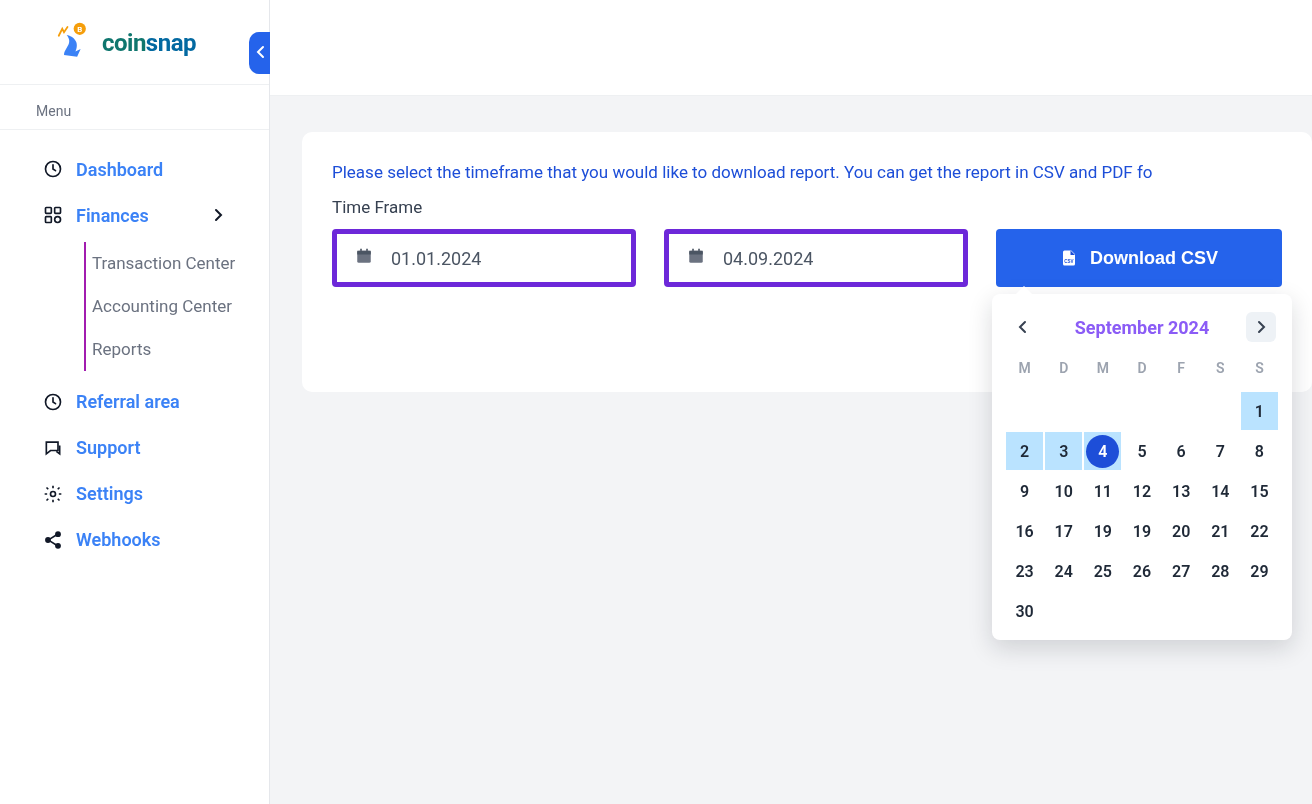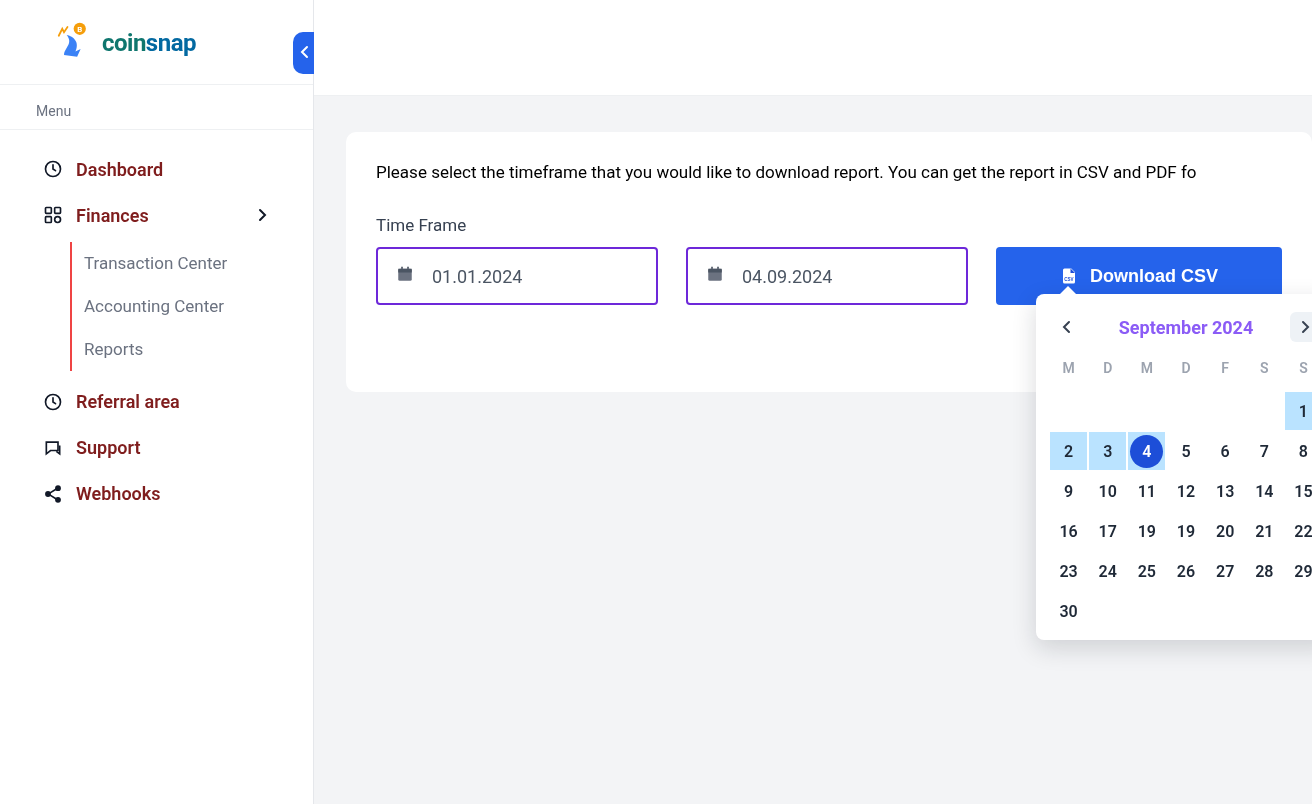--- a/index.html
+++ b/index.html
@@ -57,41 +57,41 @@
       padding: 18px 36px 10px 36px;
       border-bottom: 1px solid #eef0f2;
       margin: 0 0 10px 0;
     }
     .nav { padding: 6px 20px 0 36px; }
     .nav-item {
       display: flex;
       align-items: center;
       padding: 12px 6px;
       font-size: 18px;
-      color: #7f1d1d;
+      color: #3b82f6;
       cursor: pointer;
       font-weight: 600;
     }
     .nav-item .nav-icon {
       width: 22px;
       height: 22px;
       margin-right: 12px;
       display: inline-flex;
       align-items: center;
       justify-content: center;
       color: #111827;
     }
     .nav-item .chev {
       margin-left: auto;
       margin-right: 20px;
     }
     .subnav {
-      margin-left: 34px;
-      border-left: 2px solid #ef4444;
-      padding-left: 12px;
+      margin-left: 48px;
+      border-left: 2px solid #a21caf;
+      padding-left: 6px;
       margin-top: 4px;
       margin-bottom: 8px;
     }
     .subnav-item {
       font-size: 17px;
       color: #6b7280;
       padding: 10px 0;
       cursor: pointer;
       line-height: 1.35;
       max-width: 160px;
@@ -118,38 +118,38 @@
       min-height: 260px;
     }
     .page-title {
       font-size: 24px;
       font-weight: 600;
       color: #374151;
       margin-bottom: 24px;
     }
     .desc {
       font-size: 17px;
-      color: #000000;
-      margin-bottom: 33px;
+      color: #1d4ed8;
+      margin-bottom: 15px;
       white-space: nowrap;
     }
     .field-label {
       font-size: 17px;
       color: #374151;
       margin-bottom: 12px;
       display: block;
     }
     .controls { display: flex; gap: 28px; align-items: center; }
     .date-input {
       display: flex;
       align-items: center;
-      border: 2px solid #6d28d9;
+      border: 5px solid #6d28d9;
       border-radius: 4px;
       height: 58px;
-      width: 282px;
+      width: 304px;
       padding: 8px 18px;
       background: #fff;
       color: #4b5563;
       font-size: 18px;
       cursor: pointer;
     }
     .date-input .cal-icon { margin-right: 18px; color: #6b7280; }
     .download-btn {
       height: 58px;
       width: 286px;
@@ -320,20 +320,29 @@
       <div class="nav-item">
         <span class="nav-icon">
           <svg width="20" height="20" viewBox="0 0 24 24" stroke="#111827" stroke-width="2" fill="none">
               <path d="M4 5h14v10H9l-5 4V5z"></path>
               <path d="M20 9v10l-4-3"></path>
             </svg>
         </span>
         <span>Support</span>
       </div>
 
+      <div class="nav-item">
+        <span class="nav-icon">
+          <svg width="20" height="20" viewBox="0 0 24 24" stroke="#111827" stroke-width="2" fill="none">
+              <circle cx="12" cy="12" r="3"></circle>
+              <path d="M12 2v3M12 19v3M4.2 4.2l2.1 2.1M17.7 17.7l2.1 2.1M2 12h3M19 12h3M4.2 19.8l2.1-2.1M17.7 6.3l2.1-2.1"></path>
+            </svg>
+        </span>
+        <span>Settings</span>
+      </div>
 
       <div class="nav-item">
         <span class="nav-icon">
           <svg width="20" height="20" viewBox="0 0 24 24" stroke="#111827" stroke-width="2" fill="#111827">
               <circle cx="6" cy="12" r="2.5"></circle>
               <circle cx="18" cy="5" r="2.5"></circle>
               <circle cx="18" cy="19" r="2.5"></circle>
               <path d="M8 11l8-5M8 13l8 5" fill="none"></path>
             </svg>
         </span>

